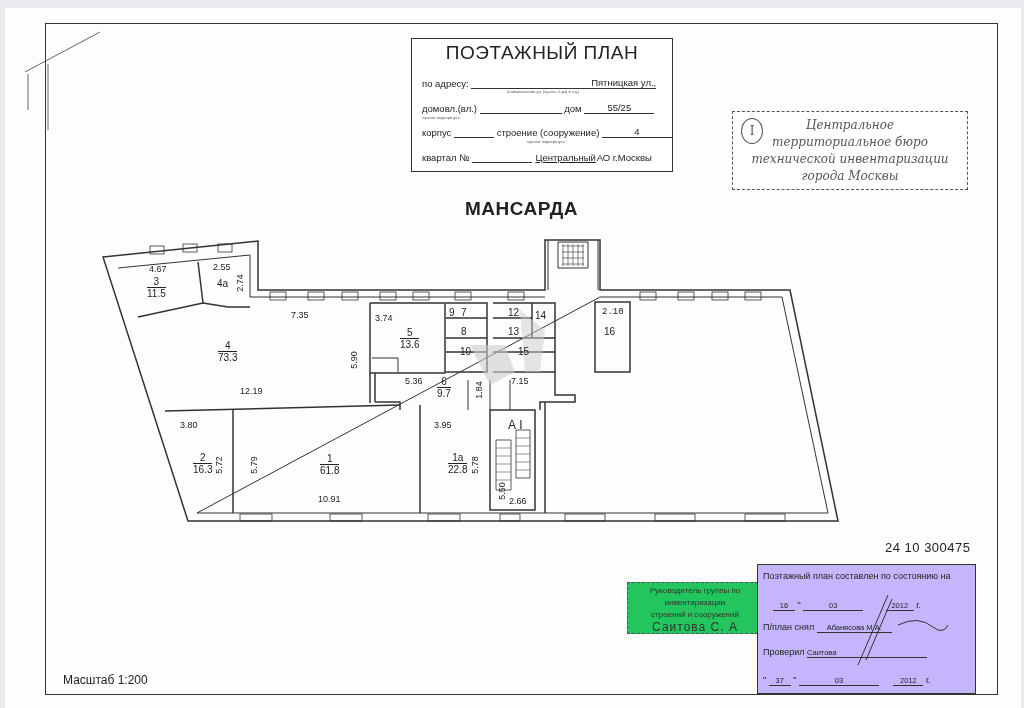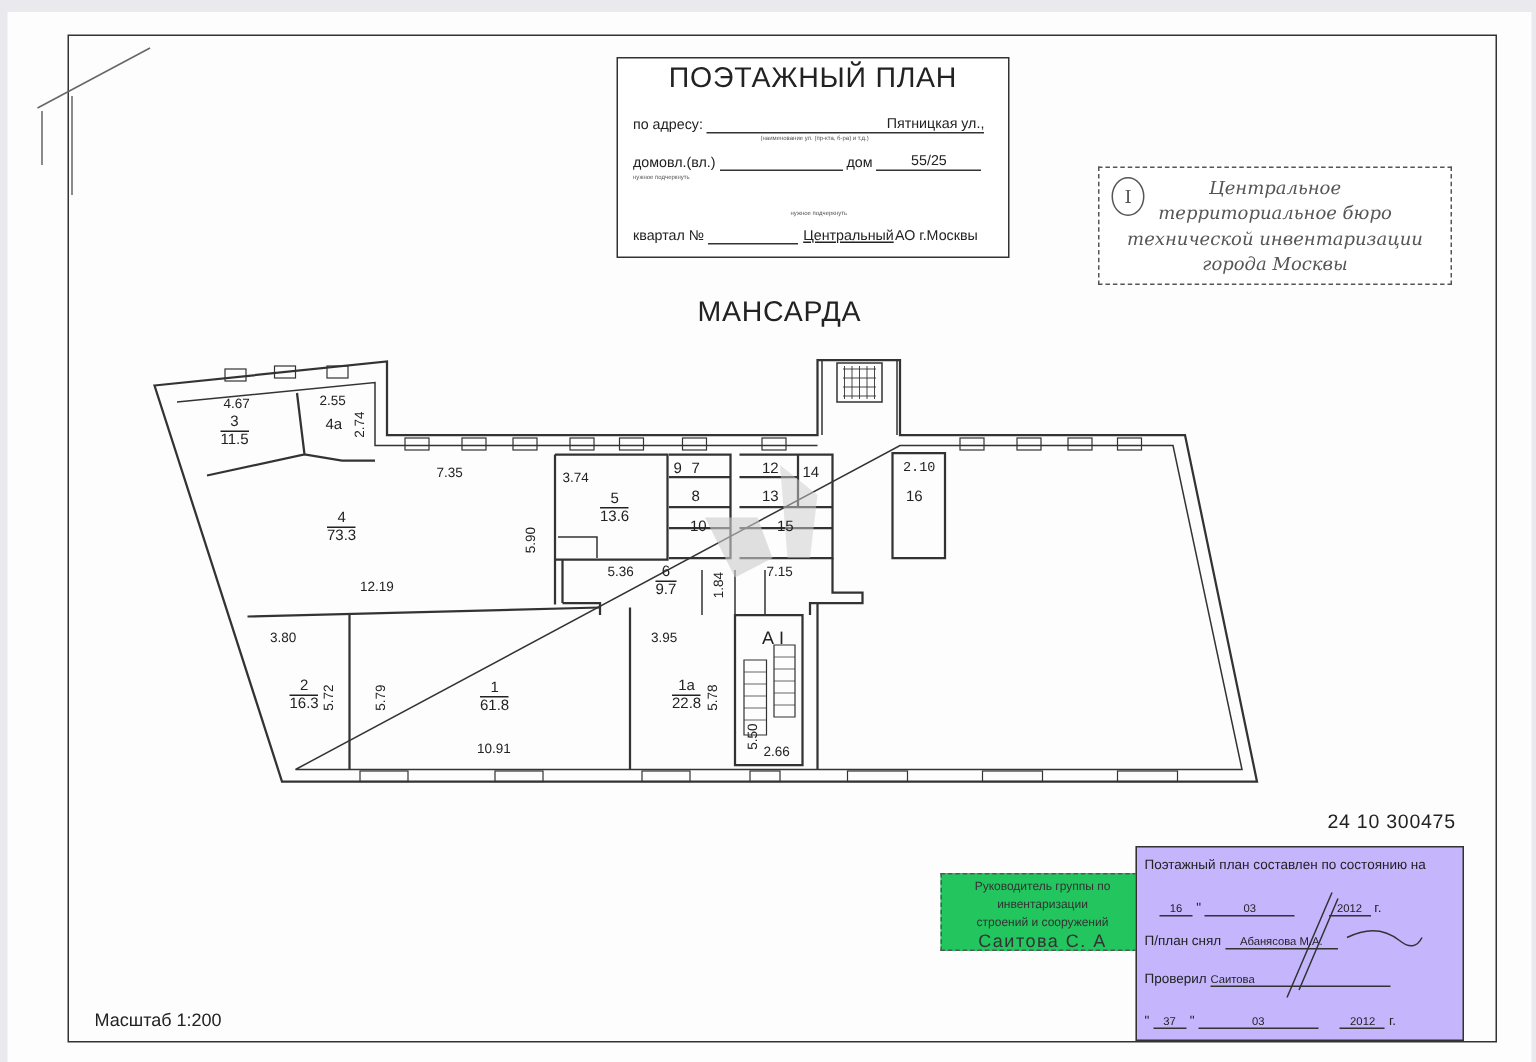--- a/index.html
+++ b/index.html
@@ -6,21 +6,21 @@
   body { width:1024px; height:708px; background:#e9e9ee; font-family:"Liberation Sans", sans-serif; position:relative; overflow:hidden; }
   .sheet { position:absolute; left:5px; top:8px; width:1016px; height:700px; background:#fdfdfd; }
   .frame { position:absolute; left:45px; top:23px; width:953px; height:672px; border:1.5px solid #333; border-right-width:1.5px; box-sizing:border-box; }
   .stamp-title { position:absolute; left:411px; top:38px; width:262px; height:134px; border:1.5px solid #333; box-sizing:border-box; background:#fff; color:#222; }
   .stamp-title .h { position:absolute; left:0; top:3px; width:100%; text-align:center; font-size:19px; letter-spacing:0.5px; }
   .stamp-title .row { position:absolute; left:10px; font-size:9.5px; white-space:nowrap; }
   .stamp-title .line { display:inline-block; border-bottom:1px solid #333; text-align:center; font-size:9.5px; height:11px; vertical-align:bottom; }
   .stamp-title .sub { position:absolute; font-size:4px; color:#555; }
   .bti { position:absolute; left:732px; top:111px; width:236px; height:79px; border:1.5px dashed #555; box-sizing:border-box; background:#fff; color:#555; font-style:italic; font-family:"DejaVu Serif", serif; font-size:12px; text-align:center; line-height:17px; padding-top:5px; }
   .bti .roman { position:absolute; left:8px; top:6px; width:20px; height:24px; border:1.5px solid #555; border-radius:50%; font-size:12px; line-height:24px; font-style:normal; }
-  .floor-title { position:absolute; left:465px; top:198px; font-size:19px; color:#222; letter-spacing:0.5px; }
+  .floor-title { position:absolute; left:465px; top:198px; font-size:19px; color:#222; letter-spacing:0.5px;font-weight:bold; }
   svg.plan { position:absolute; left:0; top:0; }
   .lbl { position:absolute; font-size:9px; color:#222; white-space:nowrap; }
   .room { position:absolute; font-size:10px; color:#222; text-align:center; line-height:11px; }
   .room .n { display:block; border-bottom:1px solid #222; padding:0 1px; }
   .rot { transform:rotate(-90deg); transform-origin:center; }
   .doc-num { position:absolute; left:857px; top:540px; font-size:13px; color:#222; letter-spacing:0.5px;margin-left:28px; }
   .stamp-mgr { position:absolute; left:627px; top:582px; width:136px; height:52px; border:1.5px dashed #555; box-sizing:border-box; background:#22c55e; color:#333; text-align:center; font-size:8px; line-height:12px; padding-top:2px; }
   .stamp-mgr .name { font-size:12px; letter-spacing:1px; }
   .signbox { position:absolute; left:757px; top:564px; width:219px; height:130px; border:1.5px solid #333; box-sizing:border-box; background:#c4b5fd; color:#222; font-size:9px; }
   .signbox .r { position:absolute; left:5px; white-space:nowrap; }
@@ -40,20 +40,26 @@
     <span class="line" style="width:185px;text-align:right;">Пятницкая ул.,</span>
   </div>
   <div class="sub" style="left:95px;top:50px;">(наименование ул. (пр-кта, б-ра) и т.д.)</div>
   <div class="row" style="top:63px;">
     <span>домовл.(вл.)</span>
     <span class="line" style="width:82px;"></span>
     <span>дом</span>
     <span class="line" style="width:70px;">55/25</span>
   </div>
   <div class="sub" style="left:10px;top:76px;">нужное подчеркнуть</div>
+  <div class="row" style="top:87px;">
+    <span>корпус</span>
+    <span class="line" style="width:40px;"></span>
+    <span>строение (сооружение)</span>
+    <span class="line" style="width:70px;">4</span>
+  </div>
   <div class="sub" style="left:115px;top:100px;">нужное подчеркнуть</div>
   <div class="row" style="top:112px;">
     <span>квартал №</span>
     <span class="line" style="width:60px;"></span>
     <span class="line" style="width:62px;border-bottom:none;text-decoration:underline;">Центральный</span><span>АО г.Москвы</span>
   </div>
 </div>
 
 <div class="bti">
   <div class="roman">I</div>

